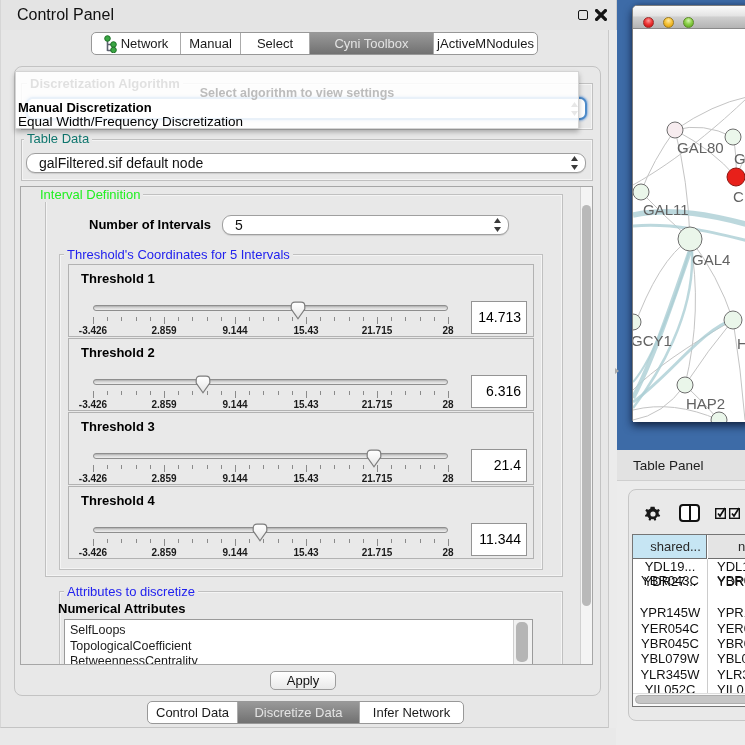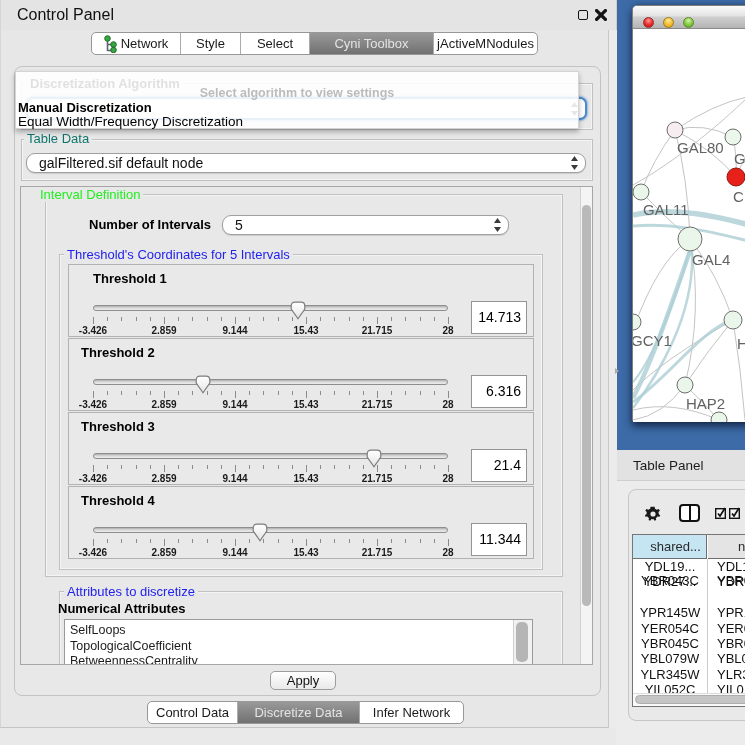--- a/index.html
+++ b/index.html
@@ -214,21 +214,21 @@
     </svg>
     <div class="seg" style="left:90px;top:32px;">
       <div class="s" style="width:89px;">
         <svg width="13" height="18" viewBox="0 0 13 18" style="margin-right:4px;">
           <path d="M3.5 5 L3.5 16 M3.5 9.5 L8 9.5 M3.5 15.5 L8 15.5" stroke="#5c6170" stroke-width="1.6" fill="none"></path>
           <circle cx="3.5" cy="3.5" r="2.8" fill="#3aa643" stroke="#1e7027" stroke-width="1"></circle>
           <circle cx="9.5" cy="9.5" r="2.8" fill="#3aa643" stroke="#1e7027" stroke-width="1"></circle>
           <circle cx="9.5" cy="15" r="2.8" fill="#3aa643" stroke="#1e7027" stroke-width="1"></circle>
         </svg>
         Network</div>
-      <div class="s" style="width:60px;">Style</div>
+      <div class="s" style="width:60px;">Manual</div>
       <div class="s" style="width:69px;">Select</div>
       <div class="s sel" style="width:124px;">Cyni Toolbox</div>
       <div class="s" style="width:103px;">jActiveMNodules</div>
     </div>
     <div id="cppanel"></div>
 
     <div class="group" style="left:20px;top:83px;width:572px;height:47px;"></div>
     <label class="b" style="left:26px;top:76px;background:#e8e8e8;padding:0 3px;">Discretization Algorithm</label>
     <div class="combo" style="left:25px;top:97px;width:561px;height:23px;border:2.5px solid #4e8bc9;border-radius:7px;box-shadow:0 0 2px 1px rgba(110,160,220,.7);">
       <svg class="arrows" width="7" height="14" viewBox="0 0 7 14">
@@ -254,21 +254,21 @@
       <div class="combo" style="left:201px;top:28px;width:287px;height:20px;">
         <div class="txt">5</div>
         <svg class="arrows" width="7" height="14" viewBox="0 0 7 14">
             <path d="M3.5 0 L7 5 H0 Z" fill="#3a3a3a"></path>
             <path d="M3.5 14 L0 9 H7 Z" fill="#3a3a3a"></path>
           </svg>
       </div>
       <div class="group" style="left:38px;top:67px;width:484px;height:316px;"></div>
       <div class="gtitle" style="left:43px;top:61px;color:#2222ee;">Threshold's Coordinates for 5 Intervals</div>
       <div class="tpanel" style="top:77px;">
-        <label class="b" style="left:24px;top:6px;text-align:right;">Threshold 1</label>
+        <label class="b" style="left:12px;top:6px;text-align:right;">Threshold 1</label>
         <div class="track"></div>
         <div class="minor"></div>
           <div class="major"></div>
         <svg class="thumb" style="left:221px;" width="16" height="19" viewBox="0 0 16 19">
             <defs>
               <linearGradient id="tg" x1="0" y1="0" x2="0" y2="1">
                 <stop offset="0" stop-color="#ffffff"></stop>
                 <stop offset="0.5" stop-color="#f2f2f2"></stop>
                 <stop offset="1" stop-color="#e2e2e2"></stop>
               </linearGradient>

